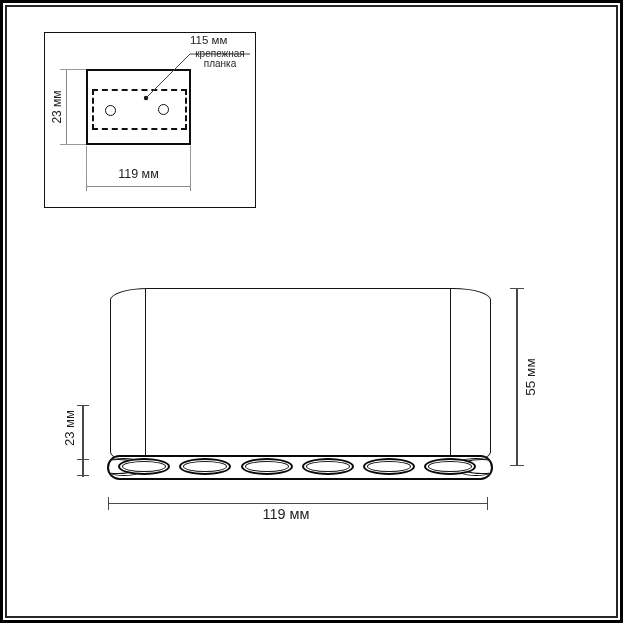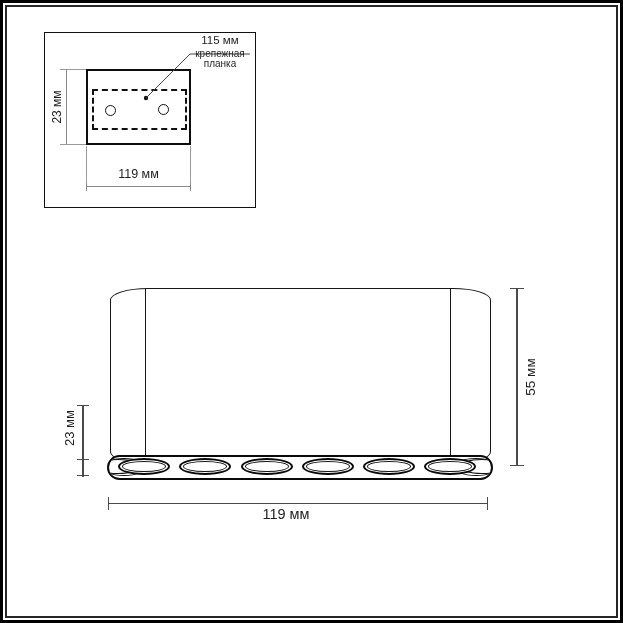--- a/index.html
+++ b/index.html
@@ -25,21 +25,21 @@
   #tv-plate{
     position:absolute;left:3.5px;top:18px;width:95px;height:41px;
     border:2px dashed #111;box-sizing:border-box;
   }
   .hole{
     position:absolute;width:11px;height:11px;border:1.6px solid #111;
     border-radius:50%;box-sizing:border-box;background:#fff;
   }
   #inset svg{position:absolute;left:0;top:0;pointer-events:none;}
   .lbl{position:absolute;white-space:nowrap;}
-  #plate-width-label{left:145px;top:1px;width:60px;text-align:center;font-size:11.5px;}
+  #plate-width-label{left:145px;top:1px;width:60px;text-align:left;font-size:11.5px;}
   #plate-name-label{left:139px;top:16px;width:72px;text-align:center;font-size:10px;line-height:10px;}
   
   .ext{position:absolute;background:#9a9a9a;}
   .dim{position:absolute;background:#8a8a8a;}
   #iv-dim-line{left:20.5px;top:36px;width:1px;height:76px;}
   #iv-tick-t{left:16.5px;top:36px;width:9px;height:1px;}
   #iv-tick-b{left:16.5px;top:111px;width:9px;height:1px;}
   #iv-ext-t{left:15px;top:36px;width:26px;height:1px;}
   #iv-ext-b{left:15px;top:111px;width:26px;height:1px;}
   #inset-height-label{left:12px;top:74px;transform:translate(-50%,-50%) rotate(-90deg);font-size:12px;}

